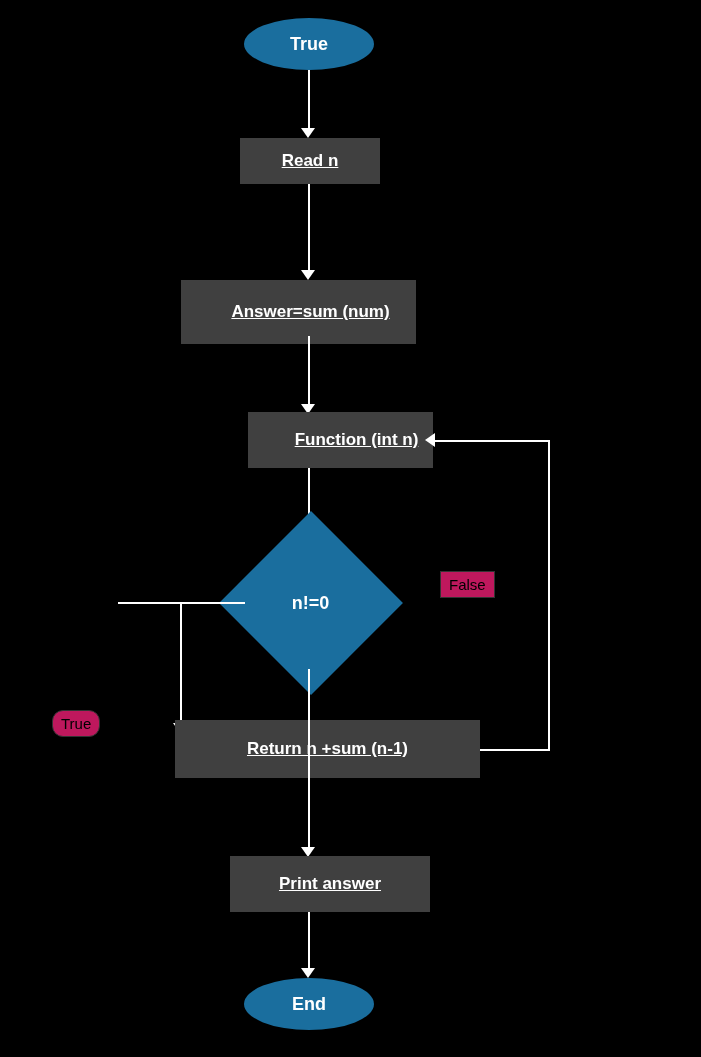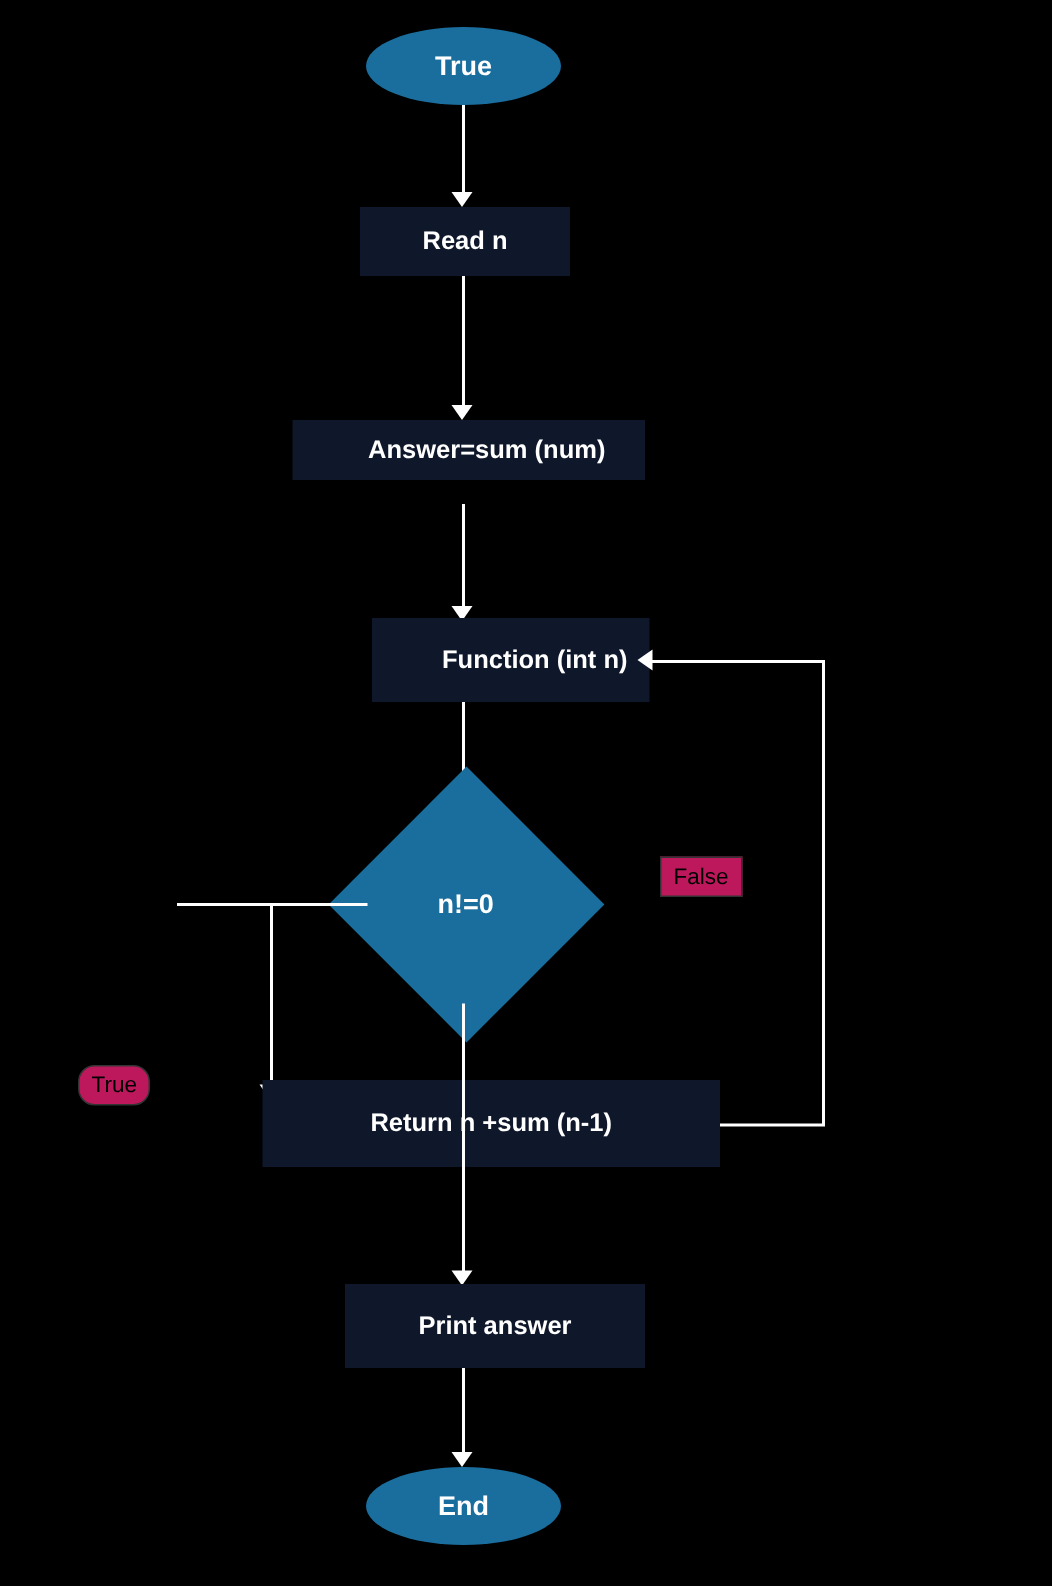--- a/index.html
+++ b/index.html
@@ -35,28 +35,29 @@
       display: flex;
       align-items: center;
       justify-content: center;
       color: #fff;
       font-weight: bold;
       font-size: 18px;
     }
     
     .rect {
       position: absolute;
-      background: #0f172a;
+      background: #404040;
       display: flex;
       align-items: center;
       justify-content: center;
       color: #fff;
       font-weight: bold;
       font-size: 17px;
       text-align: left;
+      text-decoration: underline;
     }
     
     .diamond-container {
       position: absolute;
       display: flex;
       align-items: center;
       justify-content: center;
     }
     .diamond {
       width: 130px;
@@ -114,21 +115,21 @@
   <div class="connector connector-v" style="left: 308px; top: 70px; height: 62px;"></div>
   <div class="arrow-down" style="left: 301px; top: 128px;"></div>
 
   <div class="rect" style="left: 240px; top: 138px; width: 140px; height: 46px;">
     <span>Read n</span>
   </div>
 
   <div class="connector connector-v" style="left: 308px; top: 184px; height: 90px;"></div>
   <div class="arrow-down" style="left: 301px; top: 270px;"></div>
 
-  <div class="rect" style="left: 195px; top: 280px; width: 235px; height: 40px; padding-left: 24px;">
+  <div class="rect" style="left: 181px; top: 280px; width: 235px; height: 64px; padding-left: 24px;">
     <span>Answer=sum (num)</span>
   </div>
 
   <div class="connector connector-v" style="left: 308px; top: 336px; height: 72px;"></div>
   <div class="arrow-down" style="left: 301px; top: 404px;"></div>
 
   <div class="rect" style="left: 248px; top: 412px; width: 185px; height: 56px; padding-left: 32px;">
     <span>Function (int n)</span>
   </div>
 

